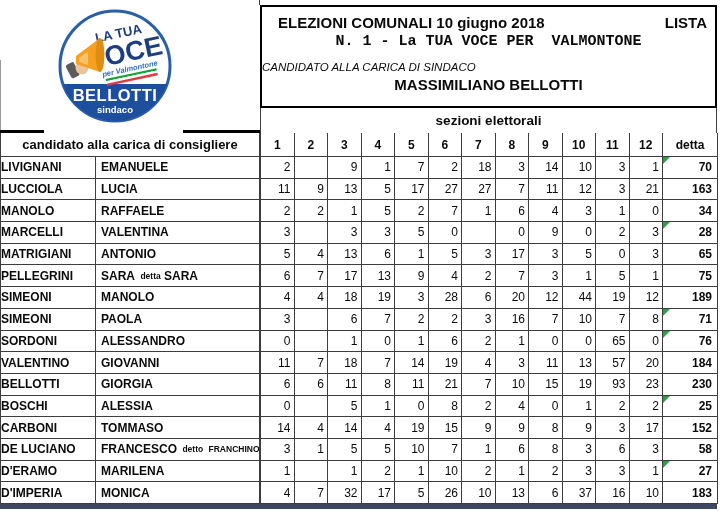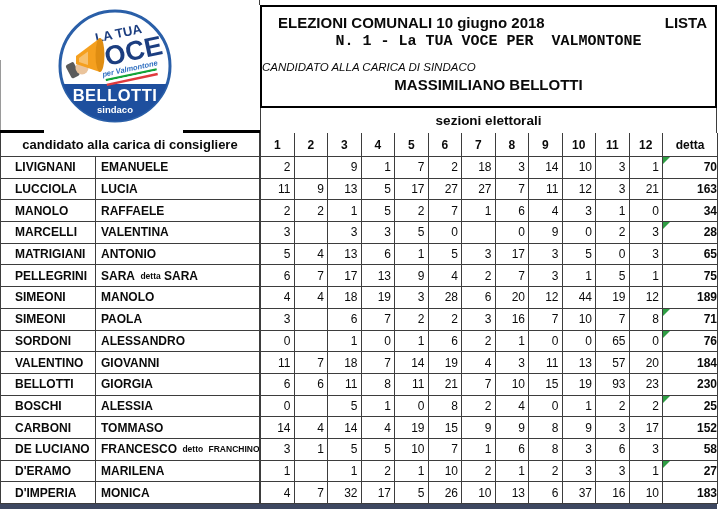--- a/index.html
+++ b/index.html
@@ -43,25 +43,25 @@
   .hcell{box-sizing:border-box;border-right:1px solid var(--grid);border-bottom:1px solid var(--grid);
     display:flex;align-items:center;justify-content:center;font-weight:700;font-size:12px;background:#fff;}
   .left-h{font-size:13px;border-right-width:2px;}
   .total-h{font-size:12px;}
 
   .body-grid{position:absolute;left:0;top:157px;width:717px;height:347px;display:grid;
     grid-template-columns:95px 165px repeat(12,33.5px) 55px;grid-template-rows:repeat(16,21.6875px);
     box-sizing:border-box;border-left:1px solid var(--grid);}
   .c{box-sizing:border-box;border-right:1px solid var(--grid);border-bottom:1px solid var(--grid);
     display:flex;align-items:center;overflow:hidden;background:#fff;}
-  .sur{padding-left:14px;font-weight:700;font-size:12px;}
+  .sur{padding-left:0;font-weight:700;font-size:12px;}
   .giv{padding-left:5px;font-weight:700;font-size:12px;border-right-width:2px;white-space:nowrap;}
   .giv .name-small{font-size:8.5px;margin-left:3px;}
   .num{justify-content:flex-end;padding-right:3px;font-size:12px;font-weight:400;}
-  .tot{justify-content:flex-end;font-size:12px;font-weight:700;position:relative;}
+  .tot{justify-content:flex-end;padding-right:5px;font-size:12px;font-weight:700;position:relative;}
   .err-flag{position:absolute;left:0;top:0;width:0;height:0;
     border-top:7px solid var(--error_green);border-right:7px solid transparent;}
 
   .bottom-line{position:absolute;left:0;top:504px;width:717px;height:5px;background:var(--bottom_border);}
 </style>
 </head>
 <body>
 
 <div class="sheet">
 

